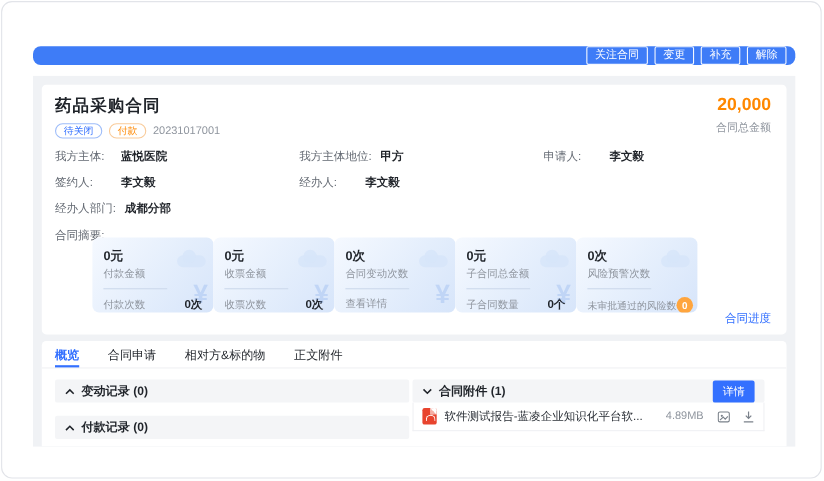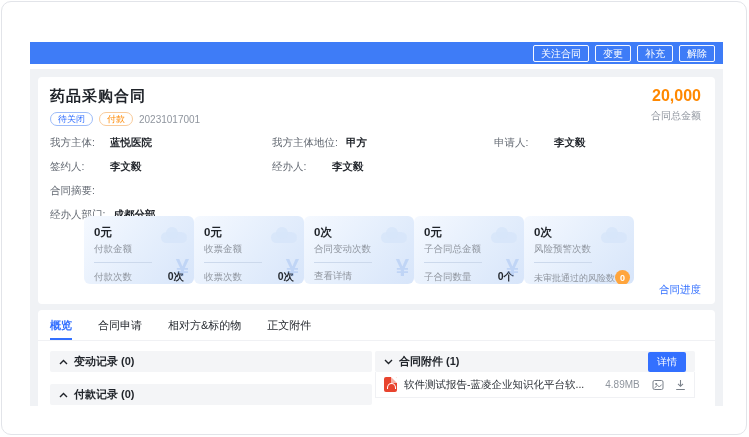--- a/index.html
+++ b/index.html
@@ -2,22 +2,22 @@
 <html><head>
 <meta charset="utf-8">
 <style>
   * { margin:0; padding:0; box-sizing:border-box; }
   html,body { width:749px; height:437px; background:#fff; font-family:"Liberation Sans",sans-serif; }
   .stage { position:relative; width:749px; height:437px; overflow:hidden; }
   .frame { position:absolute; left:1px; top:1px; width:746px; height:434px;
            border:1px solid #e2e4e9; border-radius:10px; background:#fff; overflow:hidden; }
 
   
-  .topbar { position:absolute; left:28px; top:40px; width:693px; height:22px; background:#3e7cf7;
-            display:flex; align-items:center; justify-content:flex-end; gap:6px; padding-right:8px; }
+  .topbar { position:absolute; left:28px; top:40px; width:693px; height:17px; background:#3e7cf7;
+            display:flex; align-items:center; justify-content:flex-end; gap:6px; padding-right:8px;border-radius:7px; }
   .tb-btn { height:17px; padding:0 7px; font-size:10px; line-height:15px; color:#fff;
             border:1px solid rgba(255,255,255,.95); border-radius:2px; background:transparent; cursor:pointer;
             font-family:"Liberation Sans",sans-serif; }
 
   
   .content { position:absolute; left:28px; top:67px; width:693px; height:337px; background:#f0f2f5; overflow:hidden; }
 
   
   .main-card { position:absolute; left:8px; top:8px; width:677px; height:227px; background:#fff; border-radius:4px; }
   .title { position:absolute; left:12px; top:10px; font-size:15px; font-weight:bold; color:#1f2329; letter-spacing:1px; }
@@ -52,21 +52,21 @@
   .wm-cloud { position:absolute; right:7px; top:16px; width:26px; height:11px; border-radius:8px; background:rgba(215,230,250,.9); }
   .wm-cloud::before { content:""; position:absolute; left:5px; top:-5px; width:12px; height:12px; border-radius:50%; background:rgba(215,230,250,.9); }
   .wm-bag { position:absolute; right:5px; bottom:2px; font-size:24px; font-weight:bold; color:rgba(130,170,235,.30); }
   .wm-bag::before { content:"¥"; }
 
   .progress-link { position:absolute; right:14px; bottom:7px; font-size:10.5px; color:#3370ff; cursor:pointer; }
 
   
   .tabs-card { position:absolute; left:8px; top:241px; width:677px; height:96px; background:#fff;
                border-radius:4px 4px 0 0; overflow:hidden; }
-  .tabs { display:flex; align-items:stretch; height:31px; padding-left:12px; gap:26px; border-bottom:1px solid #f0f1f4; }
+  .tabs { display:flex; align-items:stretch; height:25px; padding-left:12px; gap:26px; border-bottom:1px solid #f0f1f4; }
   .tab { font-size:11px; color:#1f2329; display:flex; align-items:center; cursor:pointer; position:relative; }
   .tab.active { color:#3370ff; font-weight:bold; }
   .tab.active::after { content:""; position:absolute; left:0; right:0; bottom:0; height:2px; background:#3370ff; }
 
   .sections { display:flex; gap:3px; padding:10px 12px 0 12px; }
   .col-left { width:322px; flex:none; }
   .col-right { width:320px; flex:none; }
   .sec-header { height:21px; background:#f4f5f7; border-radius:2px; display:flex; align-items:center;
                 padding:0 9px; gap:6px; cursor:pointer; }
   .sec-title { font-size:11px; font-weight:bold; color:#1f2329; }
@@ -128,26 +128,26 @@
           </div>
           <div class="field">
             <span class="lbl">签约人:</span>
             <span class="val">李文毅</span>
           </div>
           <div class="field">
             <span class="lbl">经办人:</span>
             <span class="val">李文毅</span>
           </div>
           <div class="field span3">
+            <span class="lbl">经办人部门:</span>
+            <span class="val">成都分部</span>
+          </div>
+          <div class="field span3">
             <span class="lbl">合同摘要:</span>
             <span class="val"></span>
-          </div>
-          <div class="field span3">
-            <span class="lbl">经办人部门:</span>
-            <span class="val">成都分部</span>
           </div>
         </div>
 
         <div class="stat-row">
 
           <div class="stat-card">
             <div class="wm-cloud"></div>
             <div class="wm-bag"></div>
             <div class="stat-value">0元</div>
             <div class="stat-label">付款金额</div>

